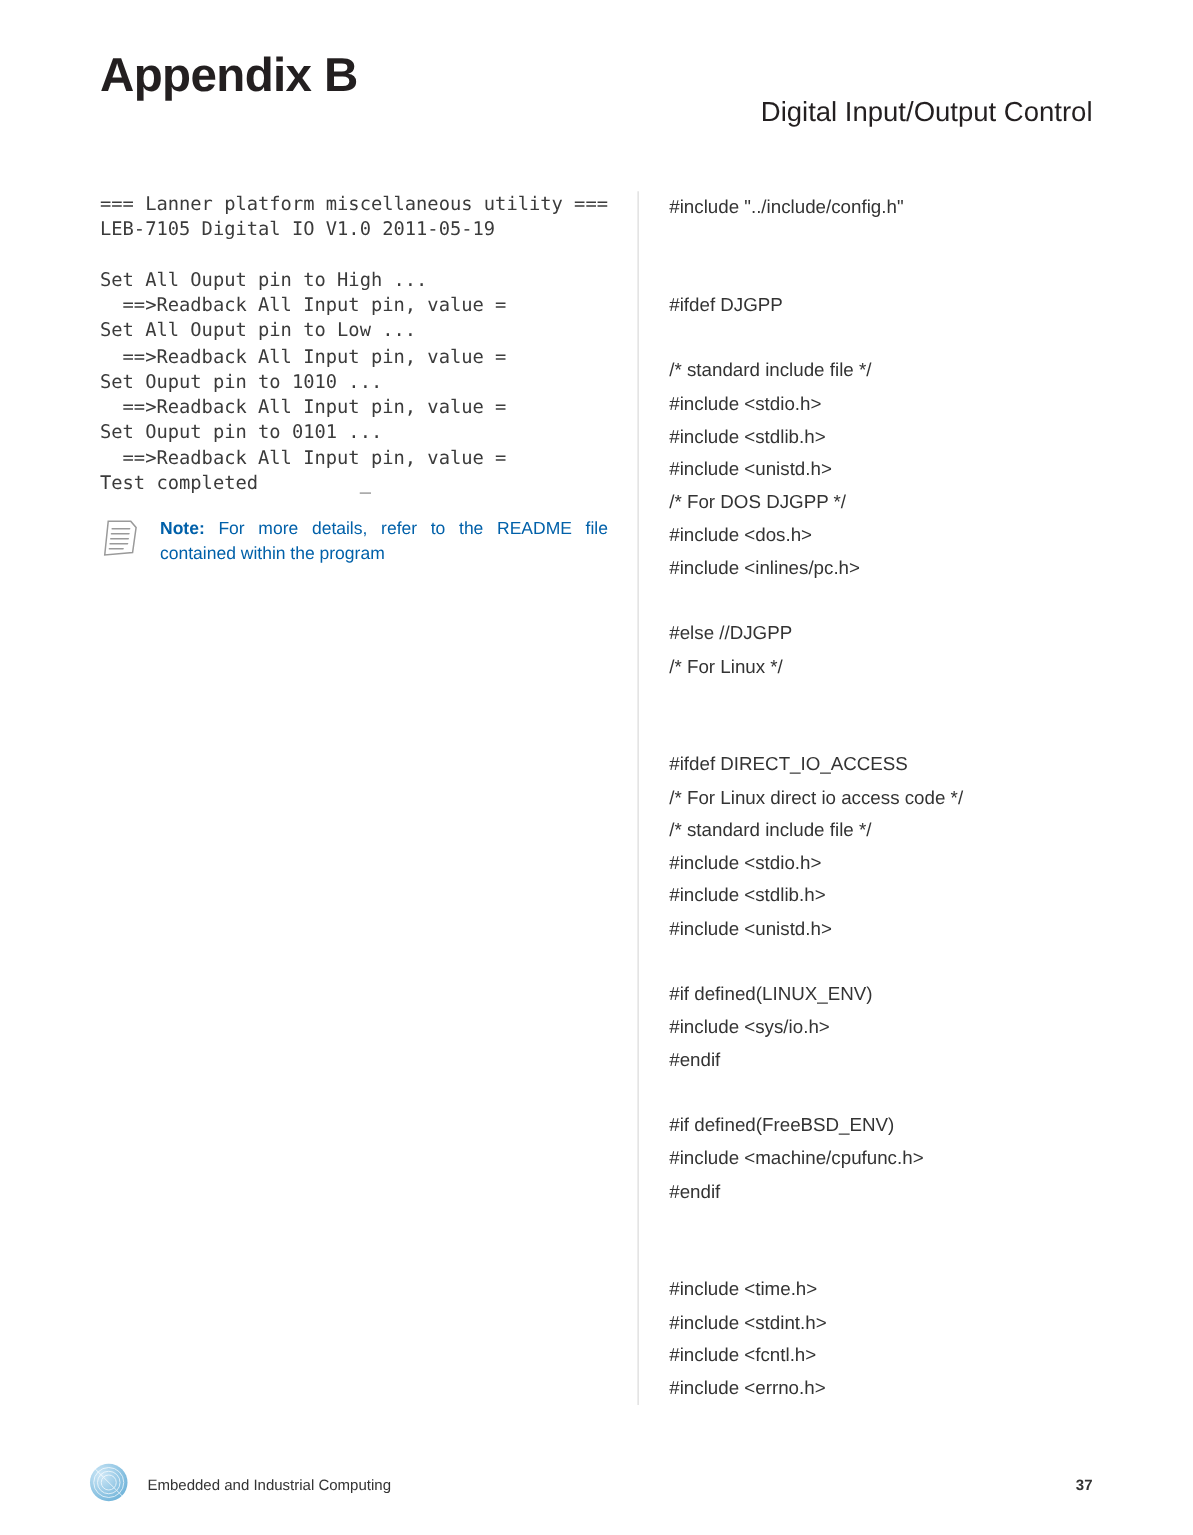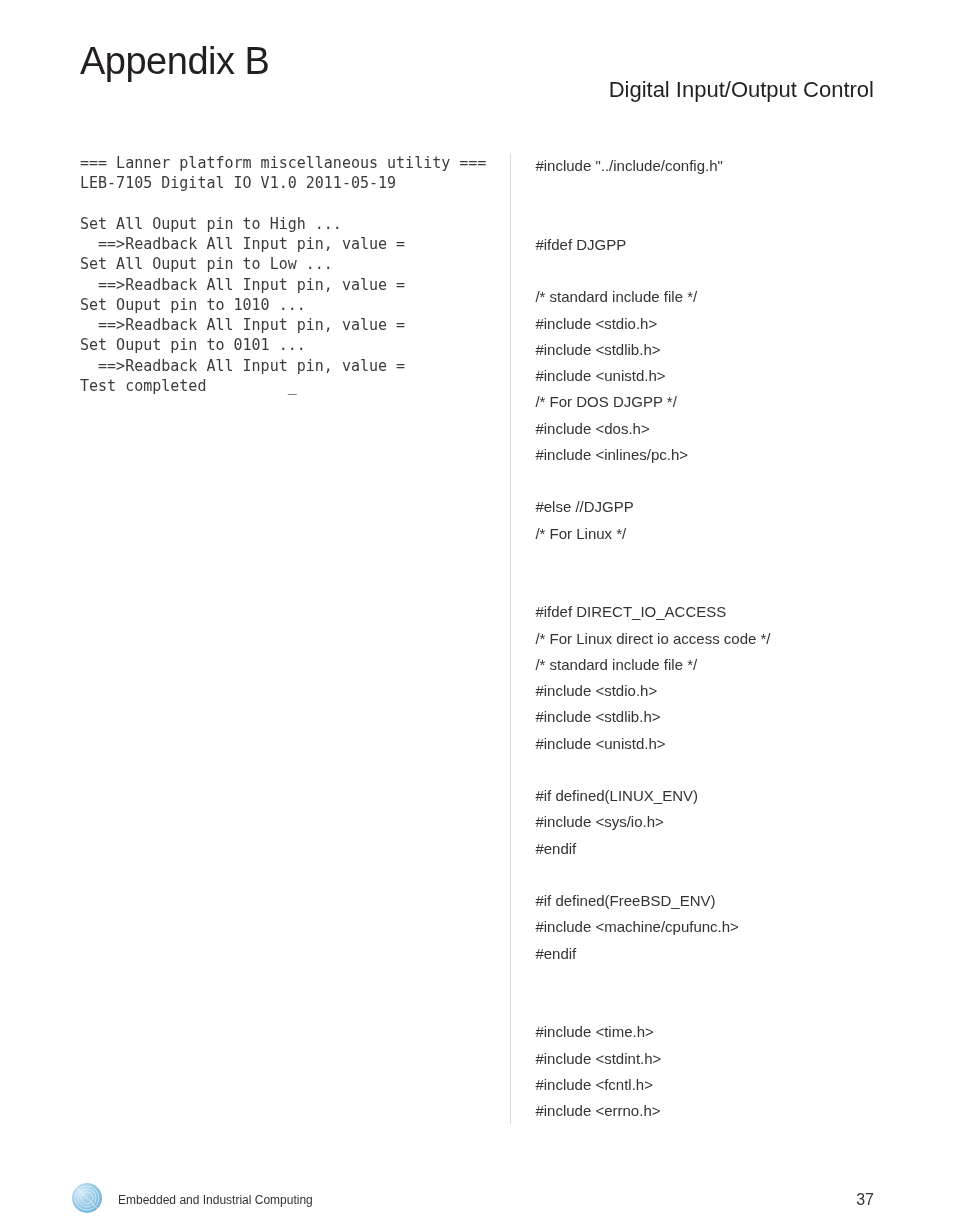--- a/index.html
+++ b/index.html
@@ -12,21 +12,21 @@
     position: relative;
   }
   .page {
     padding: 40px 80px 0 80px;
   }
   .header {
     margin-bottom: 6px;
   }
   h1 {
     font-size: 38px;
-    font-weight: 400;
+    font-weight: 700;
     color: #231f20;
     letter-spacing: -0.5px;
   }
   .subtitle {
     font-size: 22px;
     font-weight: 400;
     color: #231f20;
     text-align: right;
     margin-top: -6px;
     margin-bottom: 50px;
@@ -68,35 +68,35 @@
     text-align: justify;
   }
   .note-text .note-label {
     font-weight: 700;
   }
   .code-block {
     white-space: pre;
   }
   .footer {
     position: absolute;
-    left: 0; right: 0; bottom: 10px;
+    left: 0; right: 0; bottom: 22px;
     padding: 0 80px 0 70px;
     display: flex;
     align-items: center;
     justify-content: space-between;
     font-size: 12px;
     color: #333;
   }
   .footer-left {
     display: flex;
     align-items: center;
     gap: 14px;
   }
   .footer-text { color: #333; }
-  .page-number { font-weight: 400; font-size: 16px; }
+  .page-number { font-weight: 700; font-size: 12px; }
 </style>
 </head>
 <body>
 
 <div class="page">
 
   <div class="header">
     <h1>Appendix B</h1>
     <div class="subtitle">Digital Input/Output Control</div>
   </div>
@@ -110,20 +110,37 @@
 Set All Ouput pin to High ...
   ==&gt;Readback All Input pin, value =
 Set All Ouput pin to Low ...
   ==&gt;Readback All Input pin, value =
 Set Ouput pin to 1010 ...
   ==&gt;Readback All Input pin, value =
 Set Ouput pin to 0101 ...
   ==&gt;Readback All Input pin, value =
 Test completed         _</div>
 
+      <div class="note-row">
+        <span class="note-icon">
+          <svg width="34" height="32" viewBox="0 0 34 32">
+            <g fill="none" stroke="#9a9a9a" stroke-width="1.2" stroke-linecap="round">
+              <path d="M7 3 L25 3 L30 8 L30 28 L8 30 L7 3 Z" transform="skewX(-8)"></path>
+              <line x1="11" y1="9" x2="25" y2="9" transform="skewX(-8)"></line>
+              <line x1="11" y1="13" x2="25" y2="13" transform="skewX(-8)"></line>
+              <line x1="11" y1="17" x2="25" y2="17" transform="skewX(-8)"></line>
+              <line x1="11" y1="21" x2="25" y2="21" transform="skewX(-8)"></line>
+              <line x1="11" y1="25" x2="22" y2="25" transform="skewX(-8)"></line>
+            </g>
+          </svg>
+        </span>
+        <div class="note-text">
+          <span class="note-label">Note:</span><span> For more details, refer to the README file contained within the program</span>
+        </div>
+      </div>
     </div>
 
     <div class="col-right">
       <div class="code-block">#include "../include/config.h"
 
 
 #ifdef DJGPP
 
 /* standard include file */
 #include &lt;stdio.h&gt;

